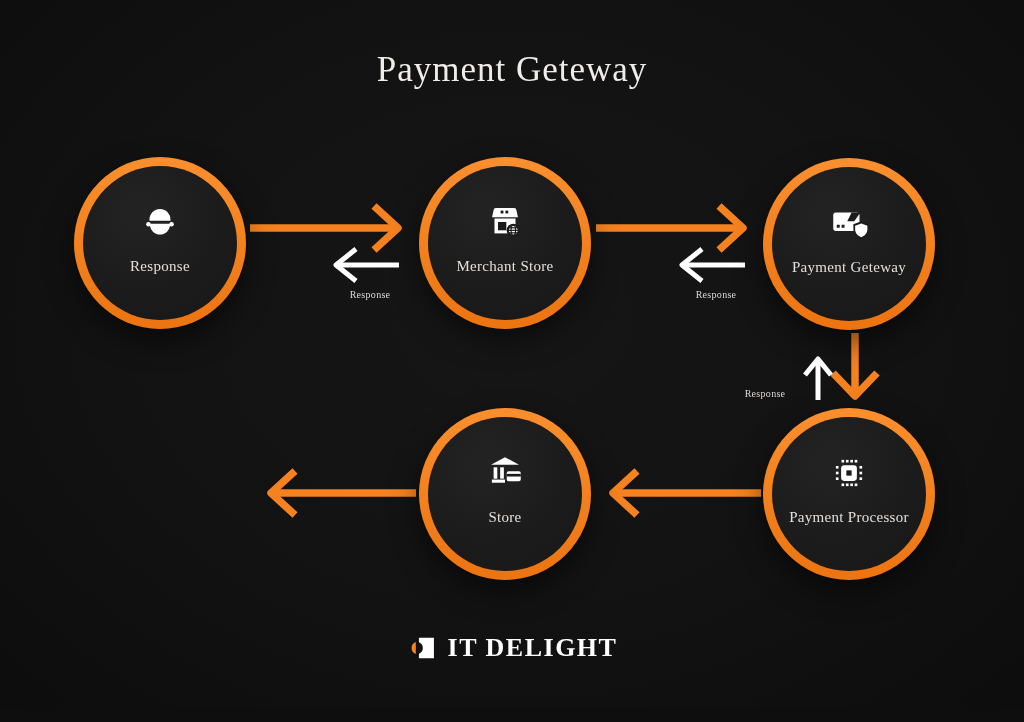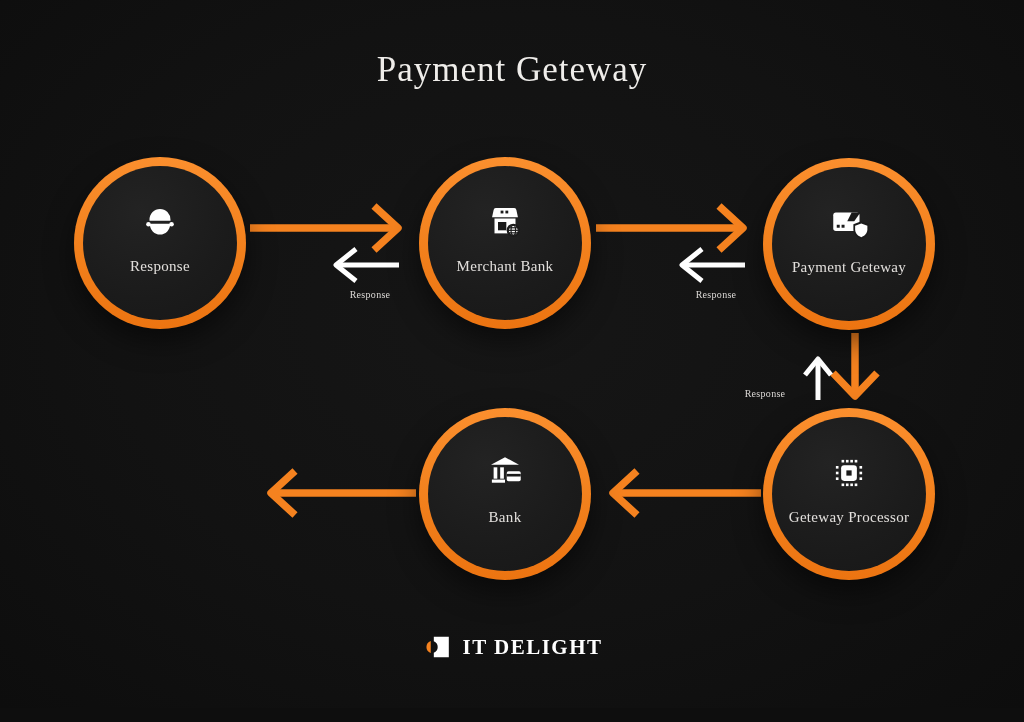--- a/index.html
+++ b/index.html
@@ -44,21 +44,21 @@
   }
   .r1{left:370px;top:294px;}
   .r2{left:716px;top:294px;}
   .r3{left:765px;top:393px;}
 
   .logo{
     position:absolute;left:50%;top:633px;transform:translateX(-50%);
     display:flex;align-items:center;gap:11px;
   }
   .logo-icon{width:30px;height:28px;}
-  .logo-text{font-size:21px;font-weight:700;letter-spacing:1.5px;color:#ffffff;}
+  .logo-text{font-size:26px;font-weight:700;letter-spacing:1.5px;color:#ffffff;}
 </style>
 </head>
 <body>
 
 <div class="canvas">
 
   <div class="title">Payment Geteway</div>
 
   <svg class="arrows" width="1024" height="722" viewBox="0 0 1024 722">
     <g stroke="#F5821F" stroke-width="7.5" fill="none" stroke-linejoin="round">
@@ -121,21 +121,21 @@
         <rect x="16" y="24" width="9.5" height="9.5" fill="#1b1b1b"></rect>
         <circle cx="33.5" cy="33.5" r="7.6" fill="#1b1b1b"></circle>
         <g stroke="#1b1b1b" stroke-width="1.4" fill="#ffffff">
           <circle cx="33.5" cy="33.5" r="5.8"></circle>
           <ellipse cx="33.5" cy="33.5" rx="2.6" ry="5.8" fill="none"></ellipse>
           <line x1="27.7" y1="33.5" x2="39.3" y2="33.5" fill="none"></line>
           <line x1="28.4" y1="30.6" x2="38.6" y2="30.6" fill="none"></line>
           <line x1="28.4" y1="36.4" x2="38.6" y2="36.4" fill="none"></line>
         </g>
       </svg>
-      <div class="node-label">Merchant Bank</div>
+      <div class="node-label">Merchant Store</div>
     </div>
   </div>
 
   <div class="node pos-payment-geteway">
     <div class="node-inner">
       <svg class="node-icon" viewBox="0 0 48 48">
         <rect x="6" y="12" width="30" height="21" rx="3" fill="#ffffff"></rect>
         <polygon points="27,12 37,12 30,22 22,22" fill="#1b1b1b"></polygon>
         <rect x="10" y="26" width="3.4" height="3.4" fill="#1b1b1b"></rect>
         <rect x="15.5" y="26" width="3.4" height="3.4" fill="#1b1b1b"></rect>
@@ -150,21 +150,21 @@
   <div class="node pos-bank">
     <div class="node-inner">
       <svg class="node-icon" viewBox="0 0 48 48">
         <polygon points="24,6 40,14.5 8,14.5" fill="#ffffff"></polygon>
         <rect x="11" y="17.5" width="4.2" height="13" fill="#ffffff"></rect>
         <rect x="18.5" y="17.5" width="4.2" height="13" fill="#ffffff"></rect>
         <rect x="9" y="31.5" width="15" height="3.6" fill="#ffffff"></rect>
         <rect x="26" y="22" width="16" height="11.5" rx="2" fill="#ffffff"></rect>
         <rect x="26" y="25" width="16" height="3" fill="#1b1b1b"></rect>
       </svg>
-      <div class="node-label">Bank</div>
+      <div class="node-label">Store</div>
     </div>
   </div>
 
   <div class="node pos-payment-processor">
     <div class="node-inner">
       <svg class="node-icon" viewBox="0 0 48 48">
         <rect x="15" y="15" width="18" height="18" rx="3.5" fill="#ffffff"></rect>
         <rect x="21" y="21" width="6" height="6" fill="#1b1b1b"></rect>
         <g fill="#ffffff">
           <rect x="15.5" y="9" width="3" height="3"></rect>
@@ -176,21 +176,21 @@
             <rect x="25.5" y="36" width="3" height="3"></rect>
             <rect x="30.5" y="36" width="3" height="3"></rect>
           <rect x="9" y="16" width="3" height="3"></rect>
             <rect x="9" y="22.5" width="3" height="3"></rect>
             <rect x="9" y="29" width="3" height="3"></rect>
           <rect x="36" y="16" width="3" height="3"></rect>
             <rect x="36" y="22.5" width="3" height="3"></rect>
             <rect x="36" y="29" width="3" height="3"></rect>
         </g>
       </svg>
-      <div class="node-label">Geteway Processor</div>
+      <div class="node-label">Payment Processor</div>
     </div>
   </div>
 
   <div class="logo">
     <svg class="logo-icon" viewBox="0 0 34 30">
       <path d="M10.5 8.2 A7.2 7.2 0 0 0 10.5 21.8 Z" fill="#F5821F"></path>
       <path d="M14 3.5 H31 V26.5 H14 V21.5 A7 7 0 0 0 14 8.5 Z" fill="#ffffff"></path>
     </svg>
     <span class="logo-text">IT DELIGHT</span>
   </div>

